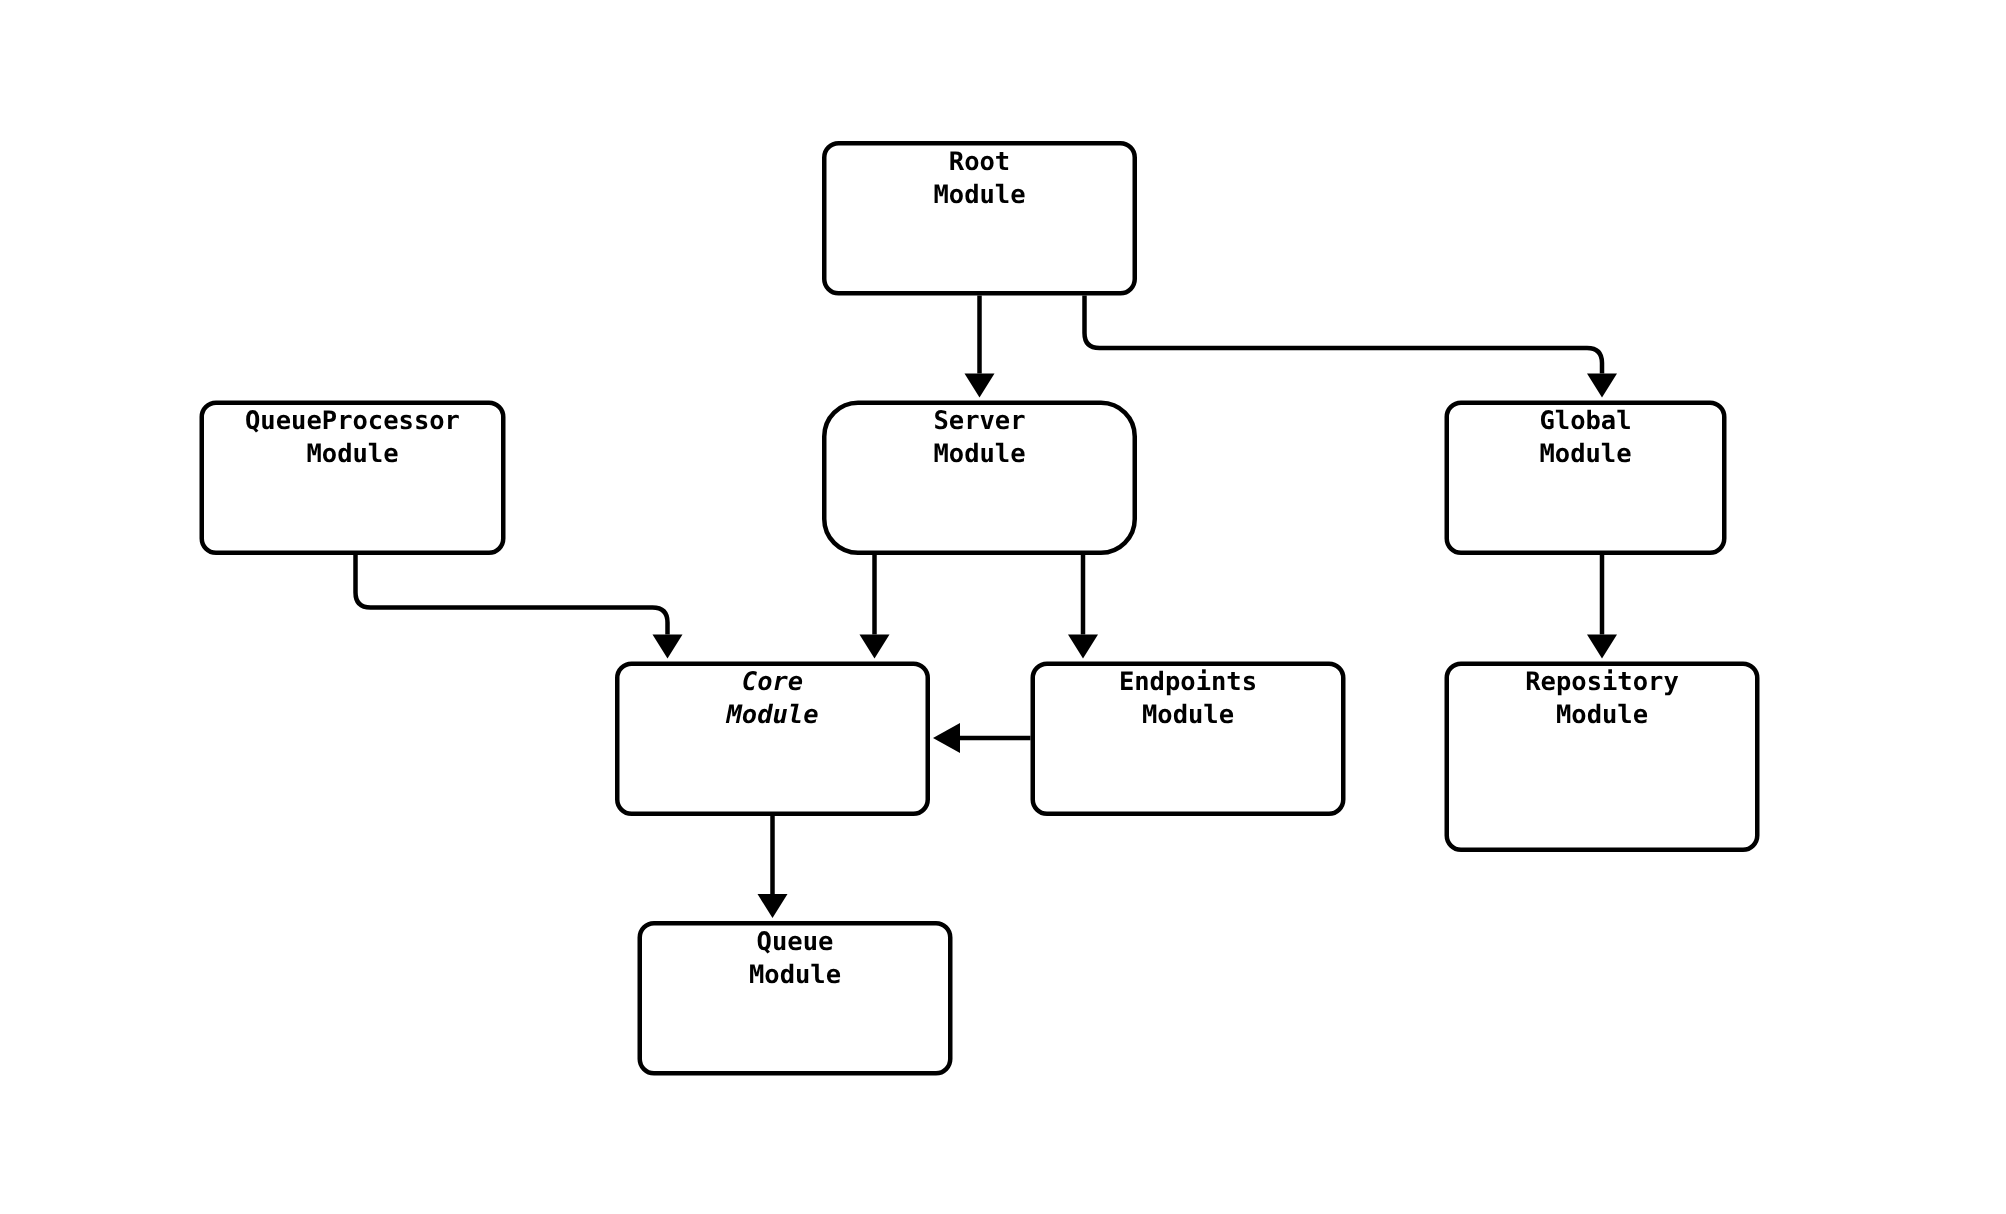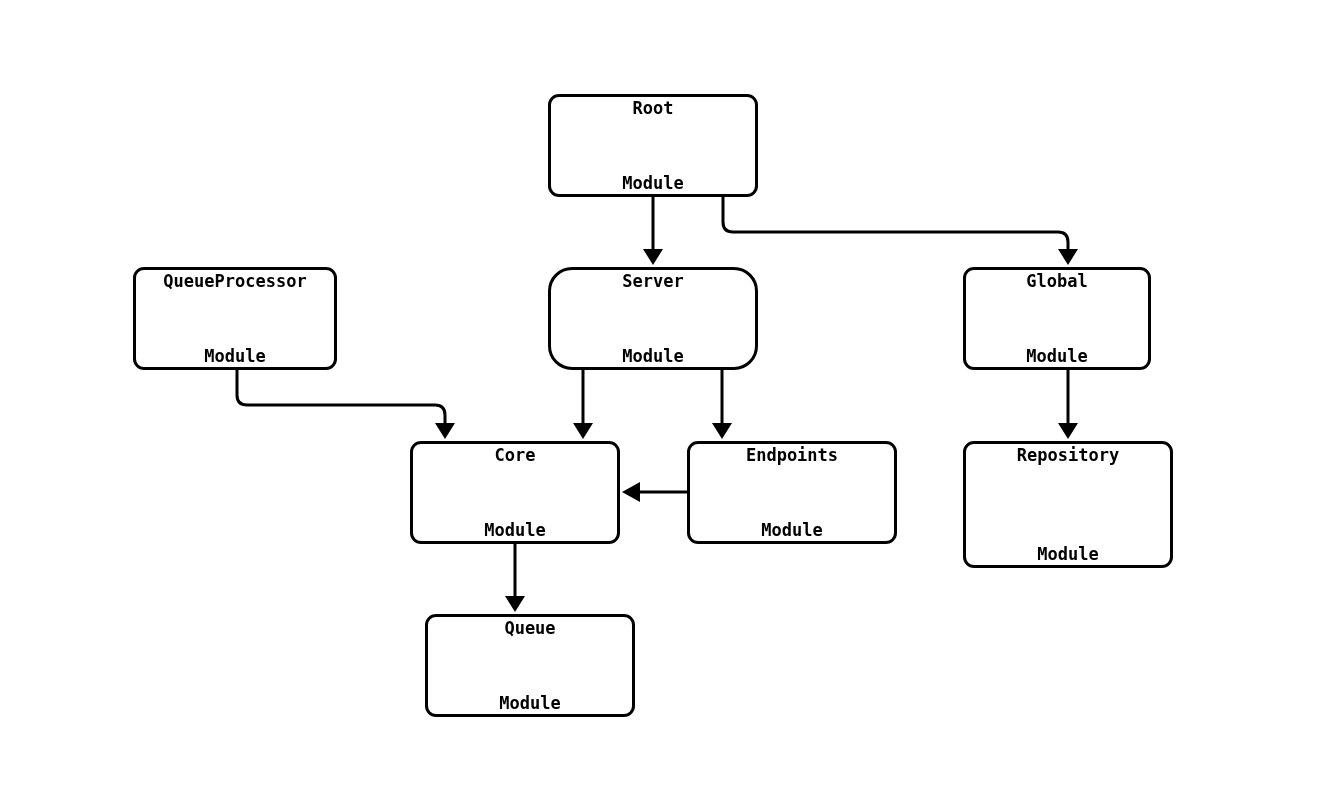--- a/index.html
+++ b/index.html
@@ -32,21 +32,21 @@
   }
   .node {
     position: absolute;
     box-sizing: border-box;
     background: #ffffff;
     border: 3px solid #000000;
     border-radius: 11px;
     display: flex;
     flex-direction: column;
     align-items: center;
-    justify-content: space-between;
+    justify-content: flex-start;
     z-index: 2;
   }
   .node-line {
     font-family: "DejaVu Sans Mono", "Liberation Mono", monospace;
     font-size: 17px;
     font-weight: bold;
     line-height: 22px;
     color: #000000;
     white-space: pre;
     text-align: center;
@@ -126,21 +126,21 @@
   <div class="node" style="left:548px; top:267px; width:210px; height:103px;border-radius:24px;">
     <span class="node-line">Server</span>
     <span class="node-line">Module</span>
   </div>
 
   <div class="node" style="left:963px; top:267px; width:188px; height:103px;">
     <span class="node-line">Global</span>
     <span class="node-line">Module</span>
   </div>
 
-  <div class="node" style="left:410px; top:441px; width:210px; height:103px;">
+  <div class="node" style="left:410px; top:441px; width:210px; height:103px;font-style:italic;">
     <span class="node-line">Core</span>
     <span class="node-line">Module</span>
   </div>
 
   <div class="node" style="left:687px; top:441px; width:210px; height:103px;">
     <span class="node-line">Endpoints</span>
     <span class="node-line">Module</span>
   </div>
 
   <div class="node" style="left:963px; top:441px; width:210px; height:127px;">

